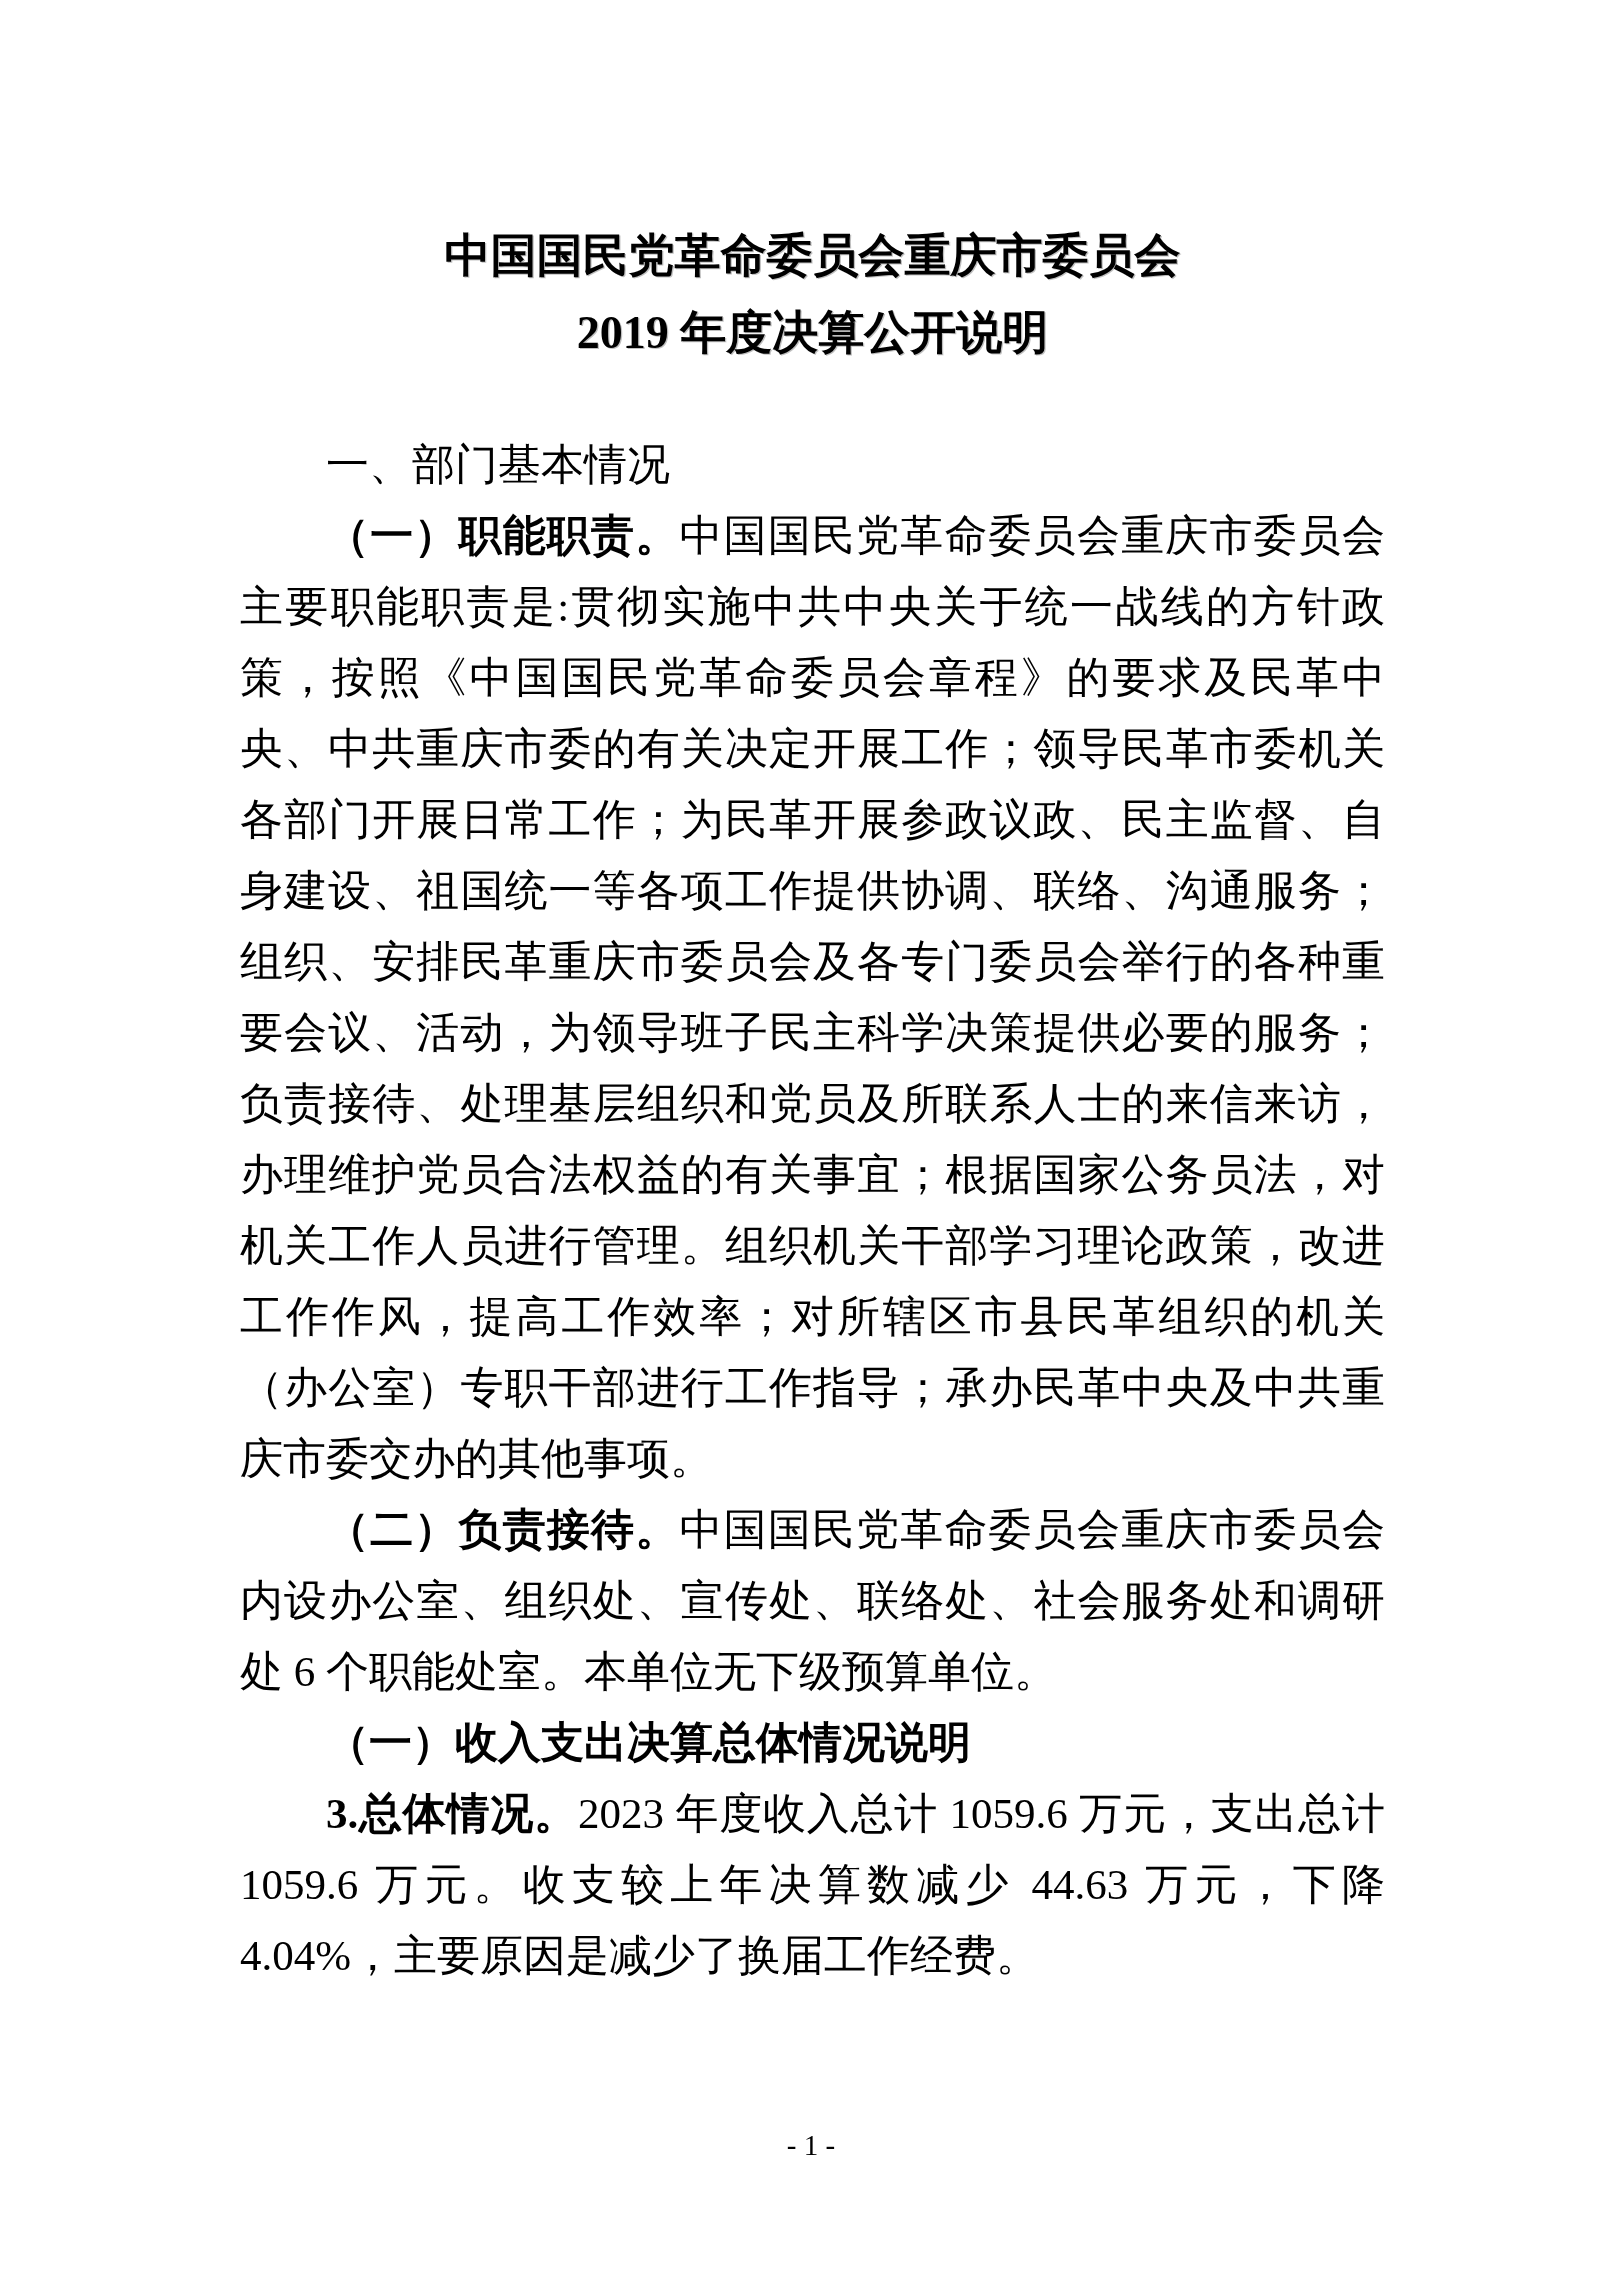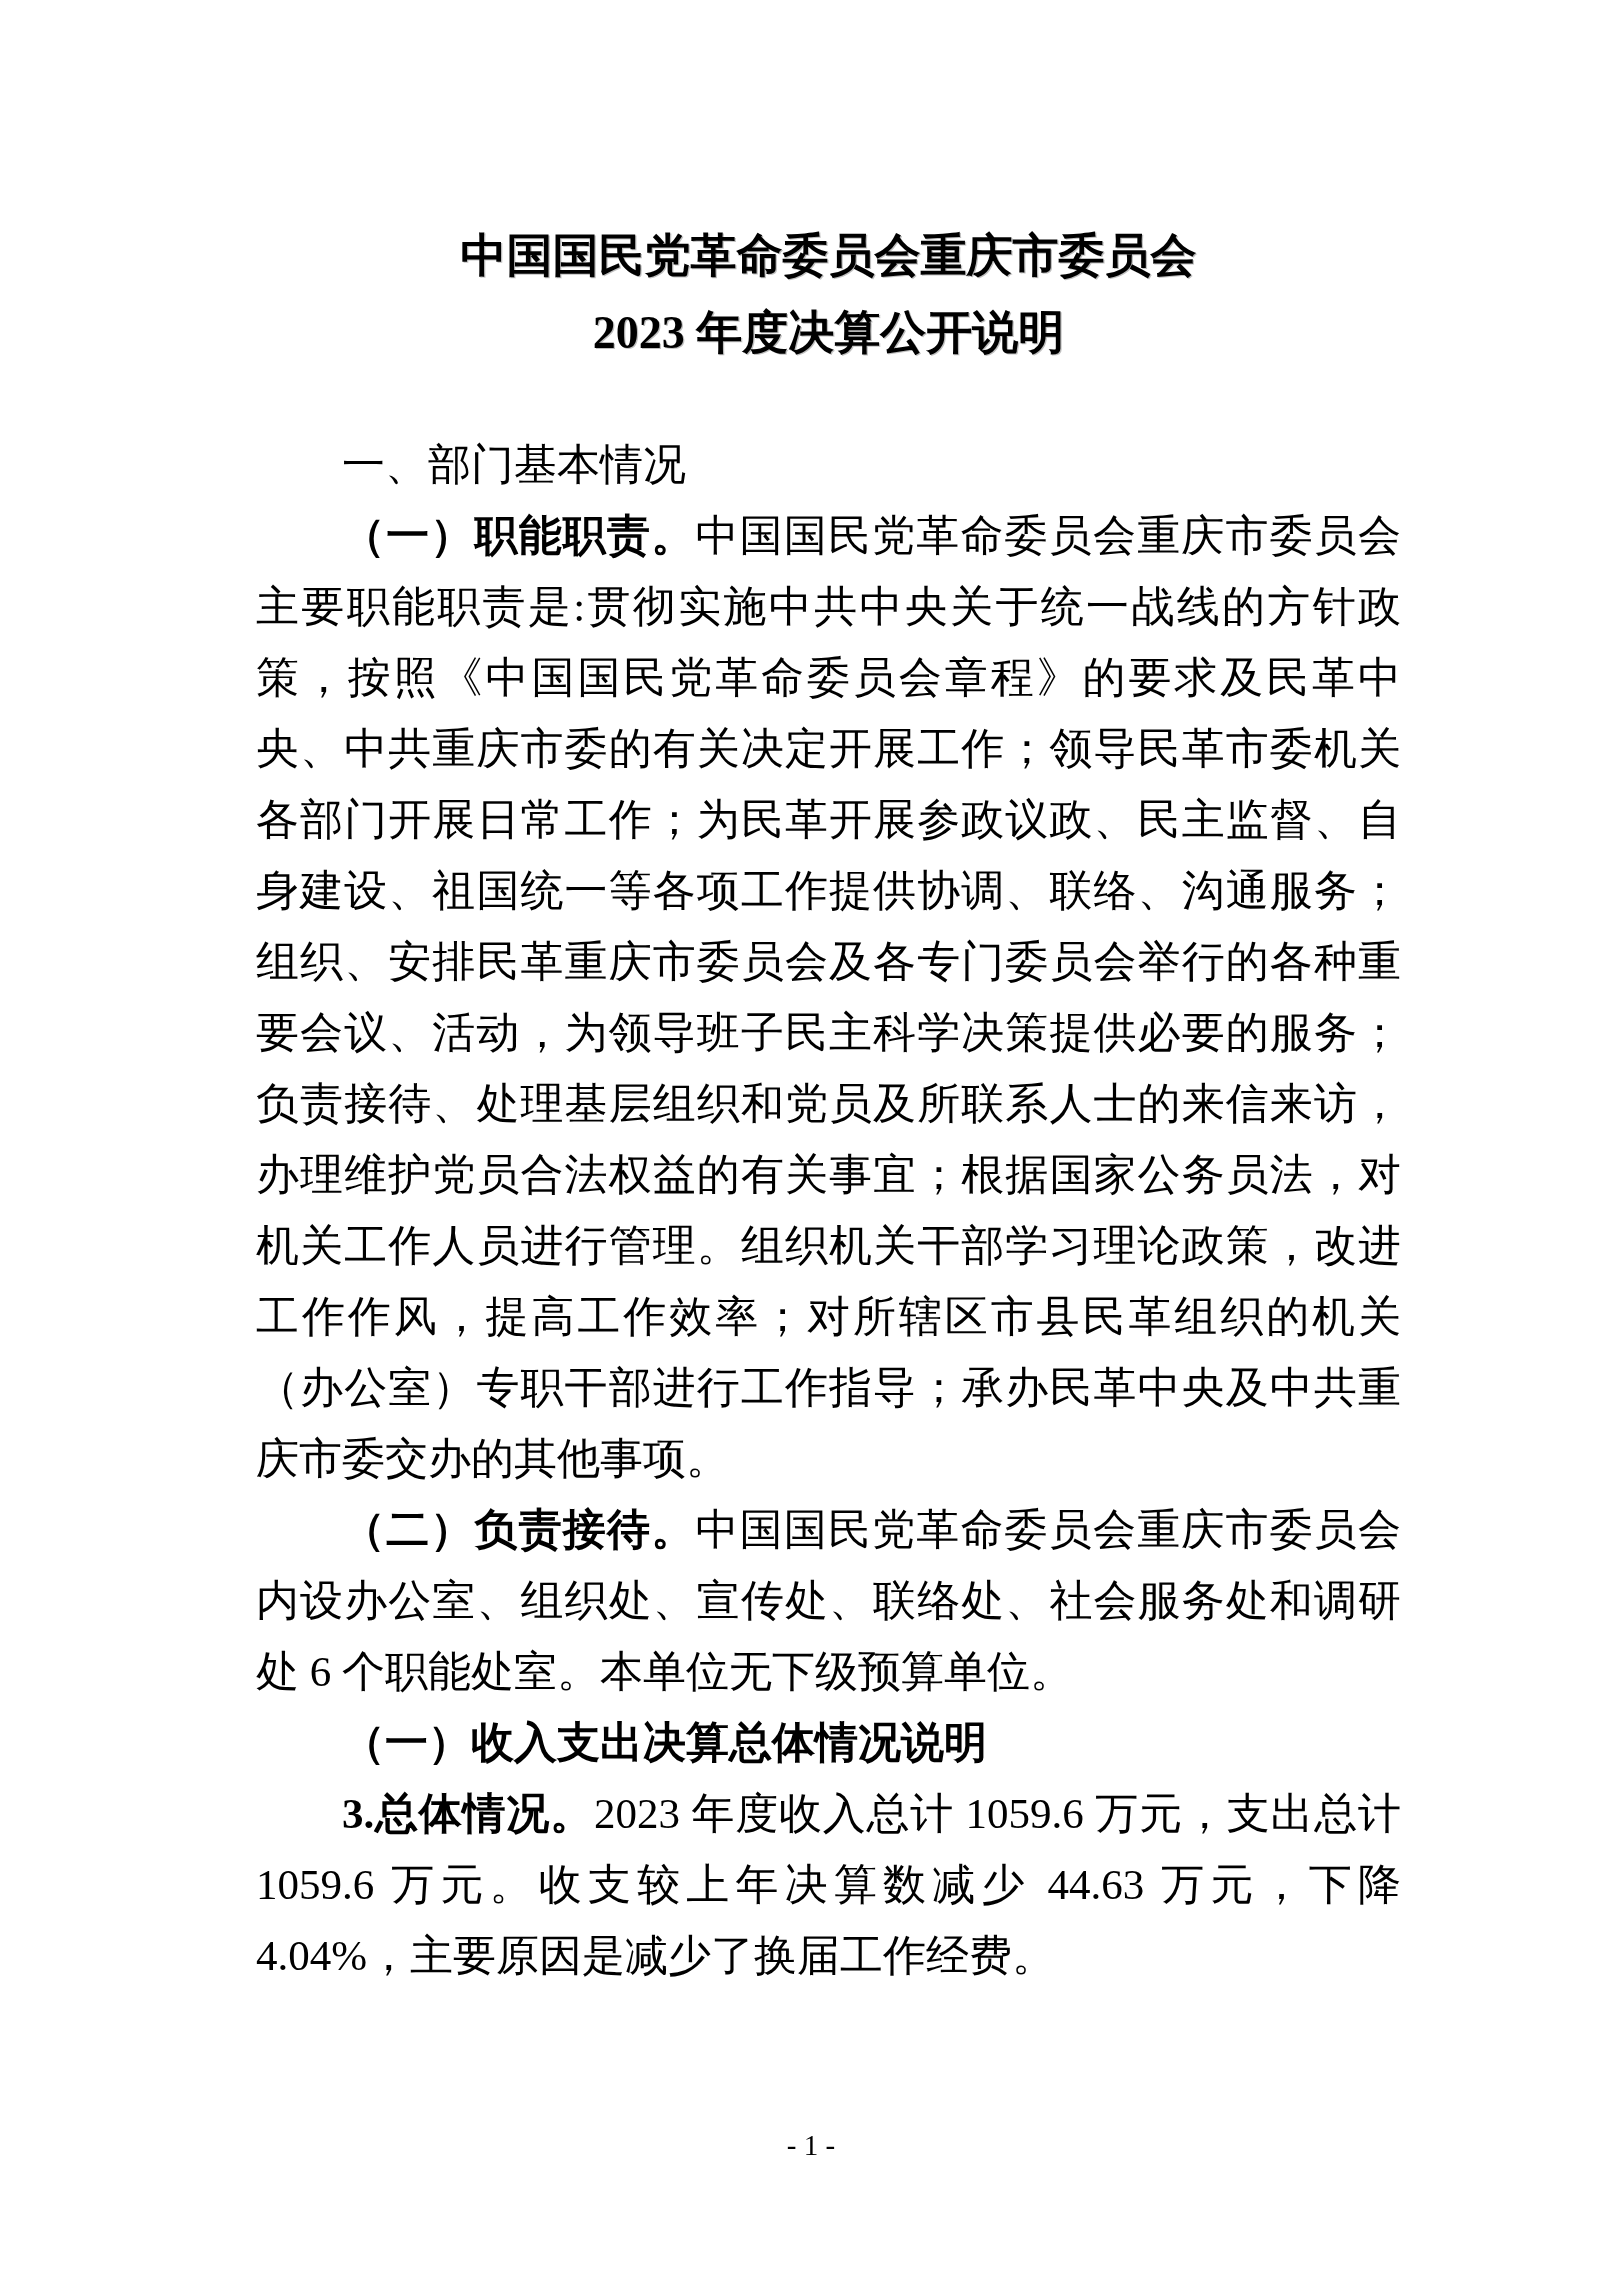--- a/index.html
+++ b/index.html
@@ -11,21 +11,21 @@
     position: relative;
     width: 1622px;
     height: 2295px;
     background: #ffffff;
     overflow: hidden;
     font-family: "Liberation Serif", "DejaVu Serif", serif;
     color: #000000;
   }
   .content {
     position: absolute;
-    left: 256px;
+    left: 240px;
     top: 217px;
     width: 1145px;
   }
   .doc-title {
     font-size: 46px;
     line-height: 77px;
     font-weight: bold;
     text-align: center;
     text-shadow: 1.3px 1.3px 0 rgba(0,0,0,0.25);
     font-family: "Liberation Serif", "DejaVu Serif", serif;
@@ -71,21 +71,21 @@
 </style>
 </head>
 <body>
 
 <div class="page">
 
   <div class="content">
 
     <div class="doc-title">
       <div>中国国民党革命委员会重庆市委员会</div>
-      <div>2023 年度决算公开说明</div>
+      <div>2019 年度决算公开说明</div>
     </div>
 
     <div class="doc-body">
 
       <h2 class="heading-hei">一、部门基本情况</h2>
 
       <p><span class="lead heading-kai">（一）职能职责。</span><span>中国国民党革命委员会重庆市委员会主要职能职责是:贯彻实施中共中央关于统一战线的方针政策，按照《中国国民党革命委员会章程》的要求及民革中央、中共重庆市委的有关决定开展工作；领导民革市委机关各部门开展日常工作；为民革开展参政议政、民主监督、自身建设、祖国统一等各项工作提供协调、联络、沟通服务；组织、安排民革重庆市委员会及各专门委员会举行的各种重要会议、活动，为领导班子民主科学决策提供必要的服务；负责接待、处理基层组织和党员及所联系人士的来信来访，办理维护党员合法权益的有关事宜；根据国家公务员法，对机关工作人员进行管理。组织机关干部学习理论政策，改进工作作风，提高工作效率；对所辖区市县民革组织的机关（办公室）专职干部进行工作指导；承办民革中央及中共重庆市委交办的其他事项。</span></p>
 
       <p><span class="lead heading-kai">（二）负责接待。</span><span>中国国民党革命委员会重庆市委员会内设办公室、组织处、宣传处、联络处、社会服务处和调研处 6 个职能处室。本单位无下级预算单位。</span></p>
 

